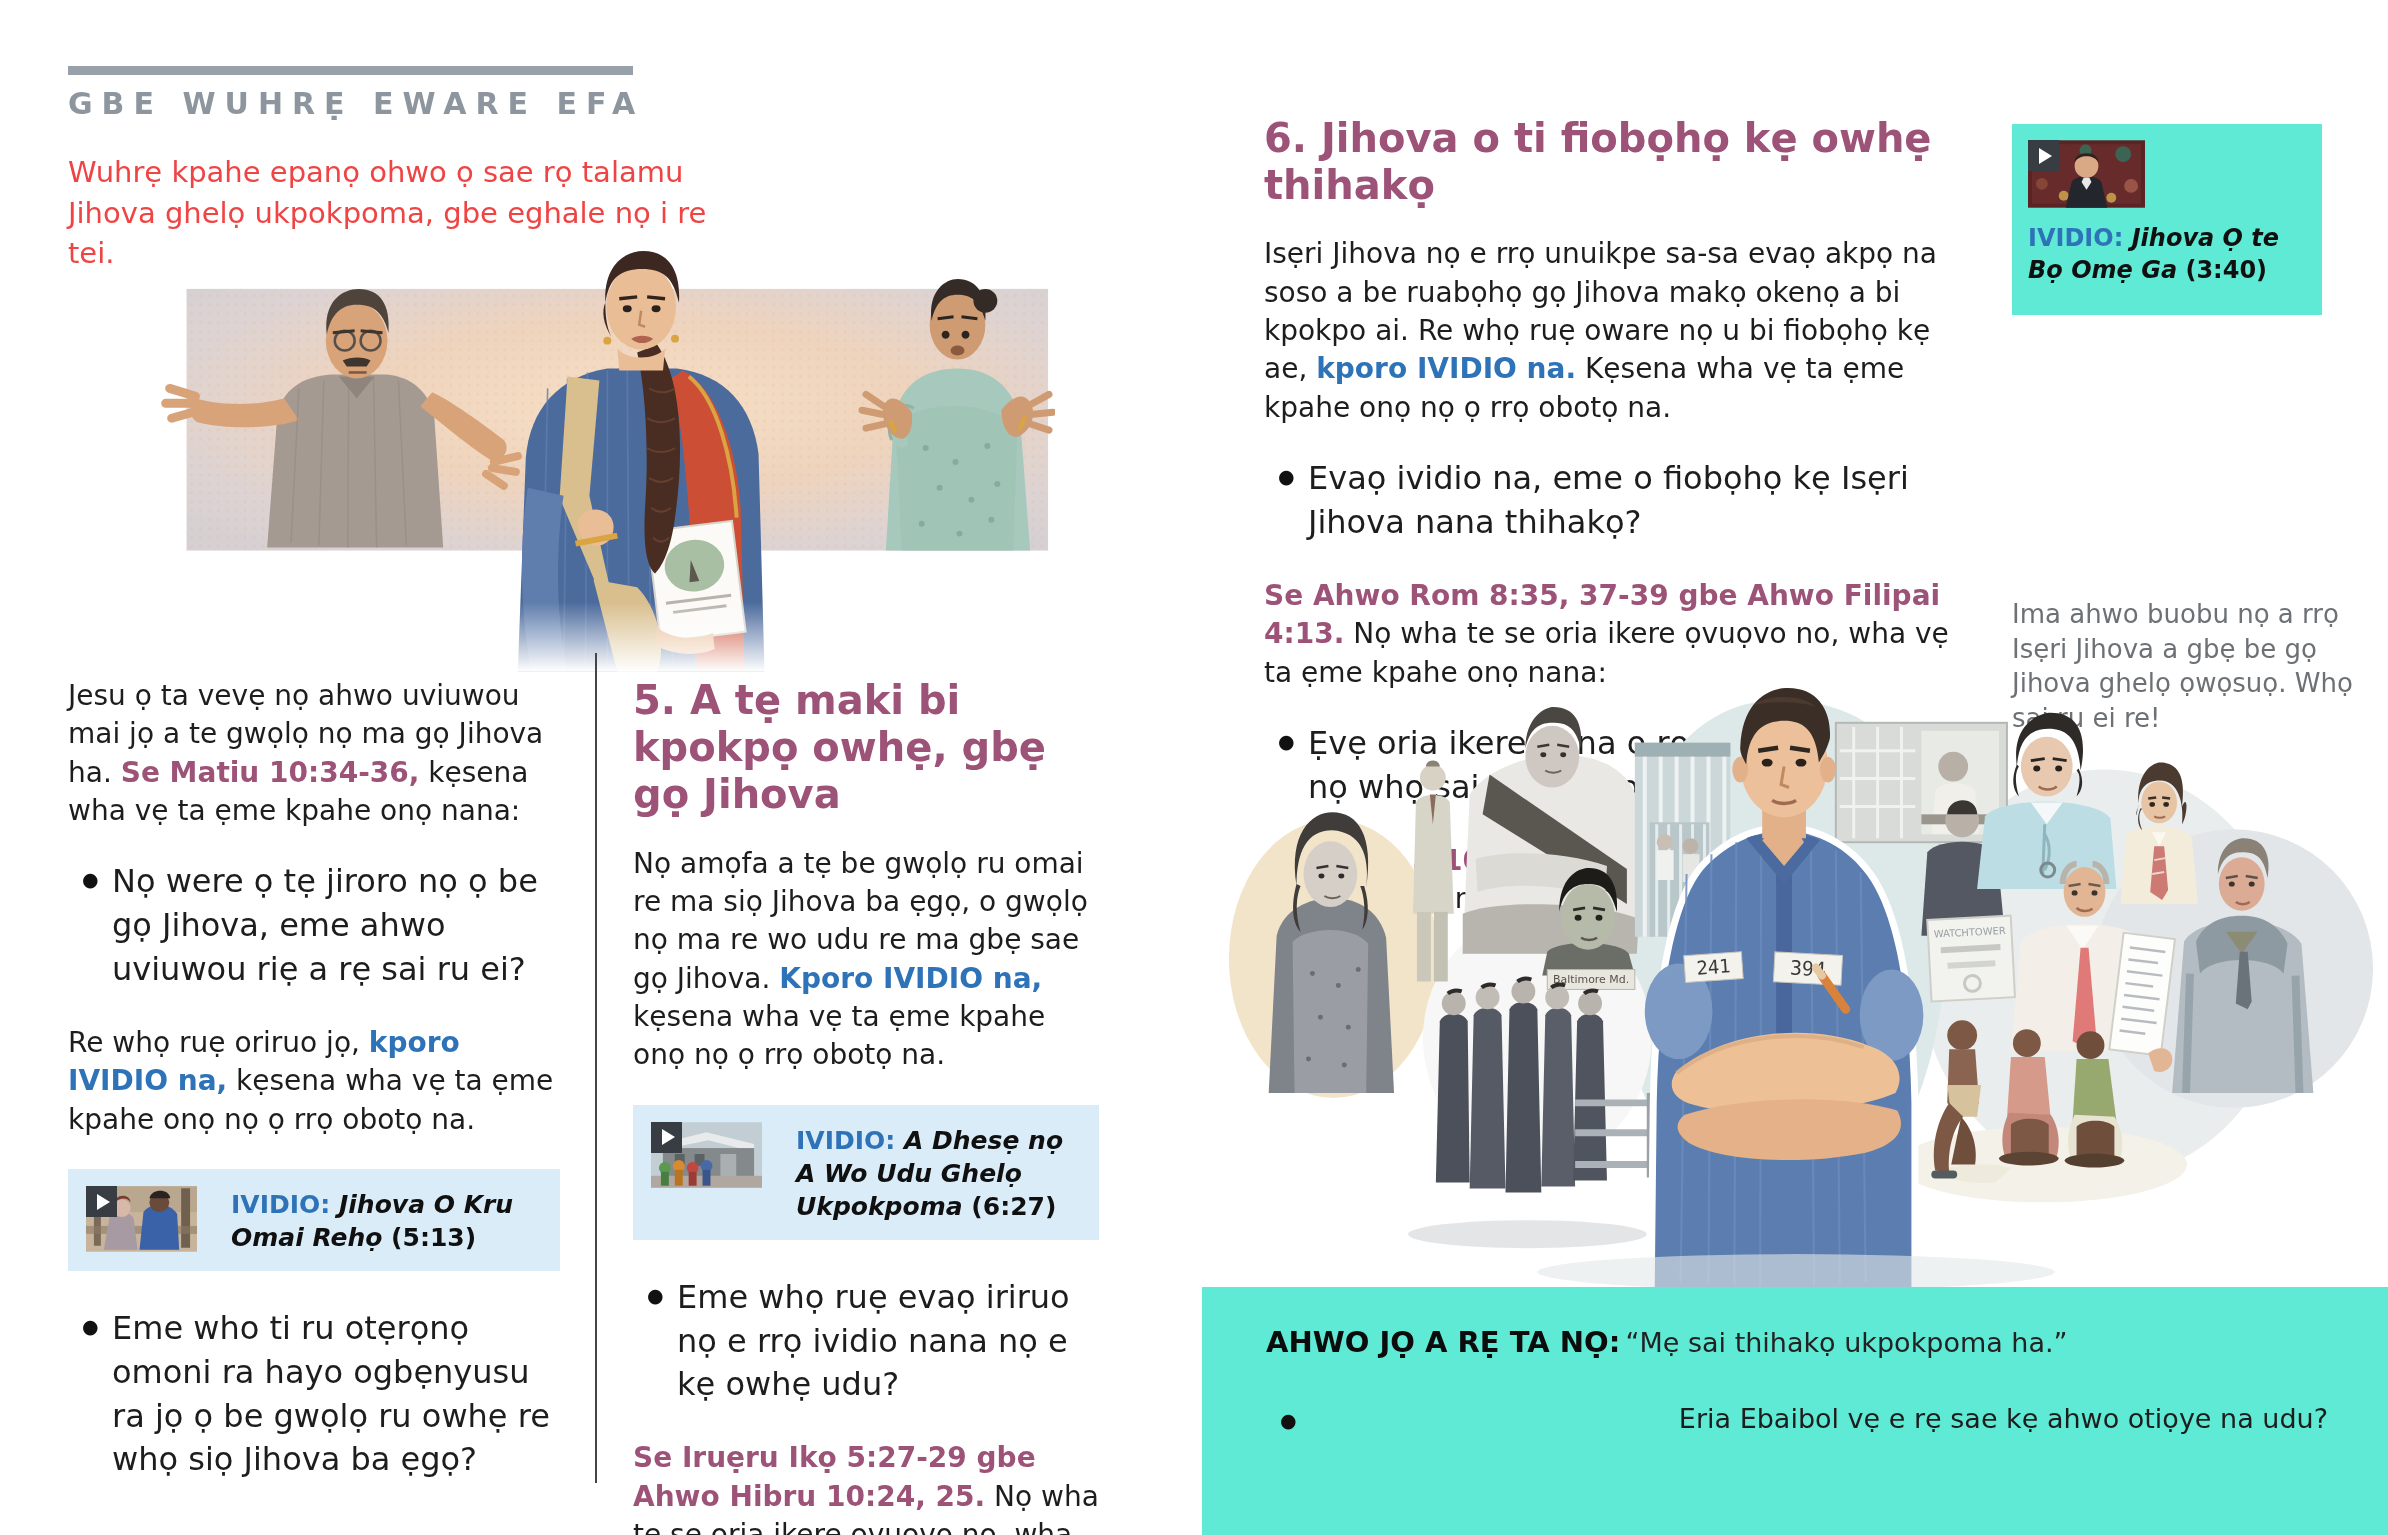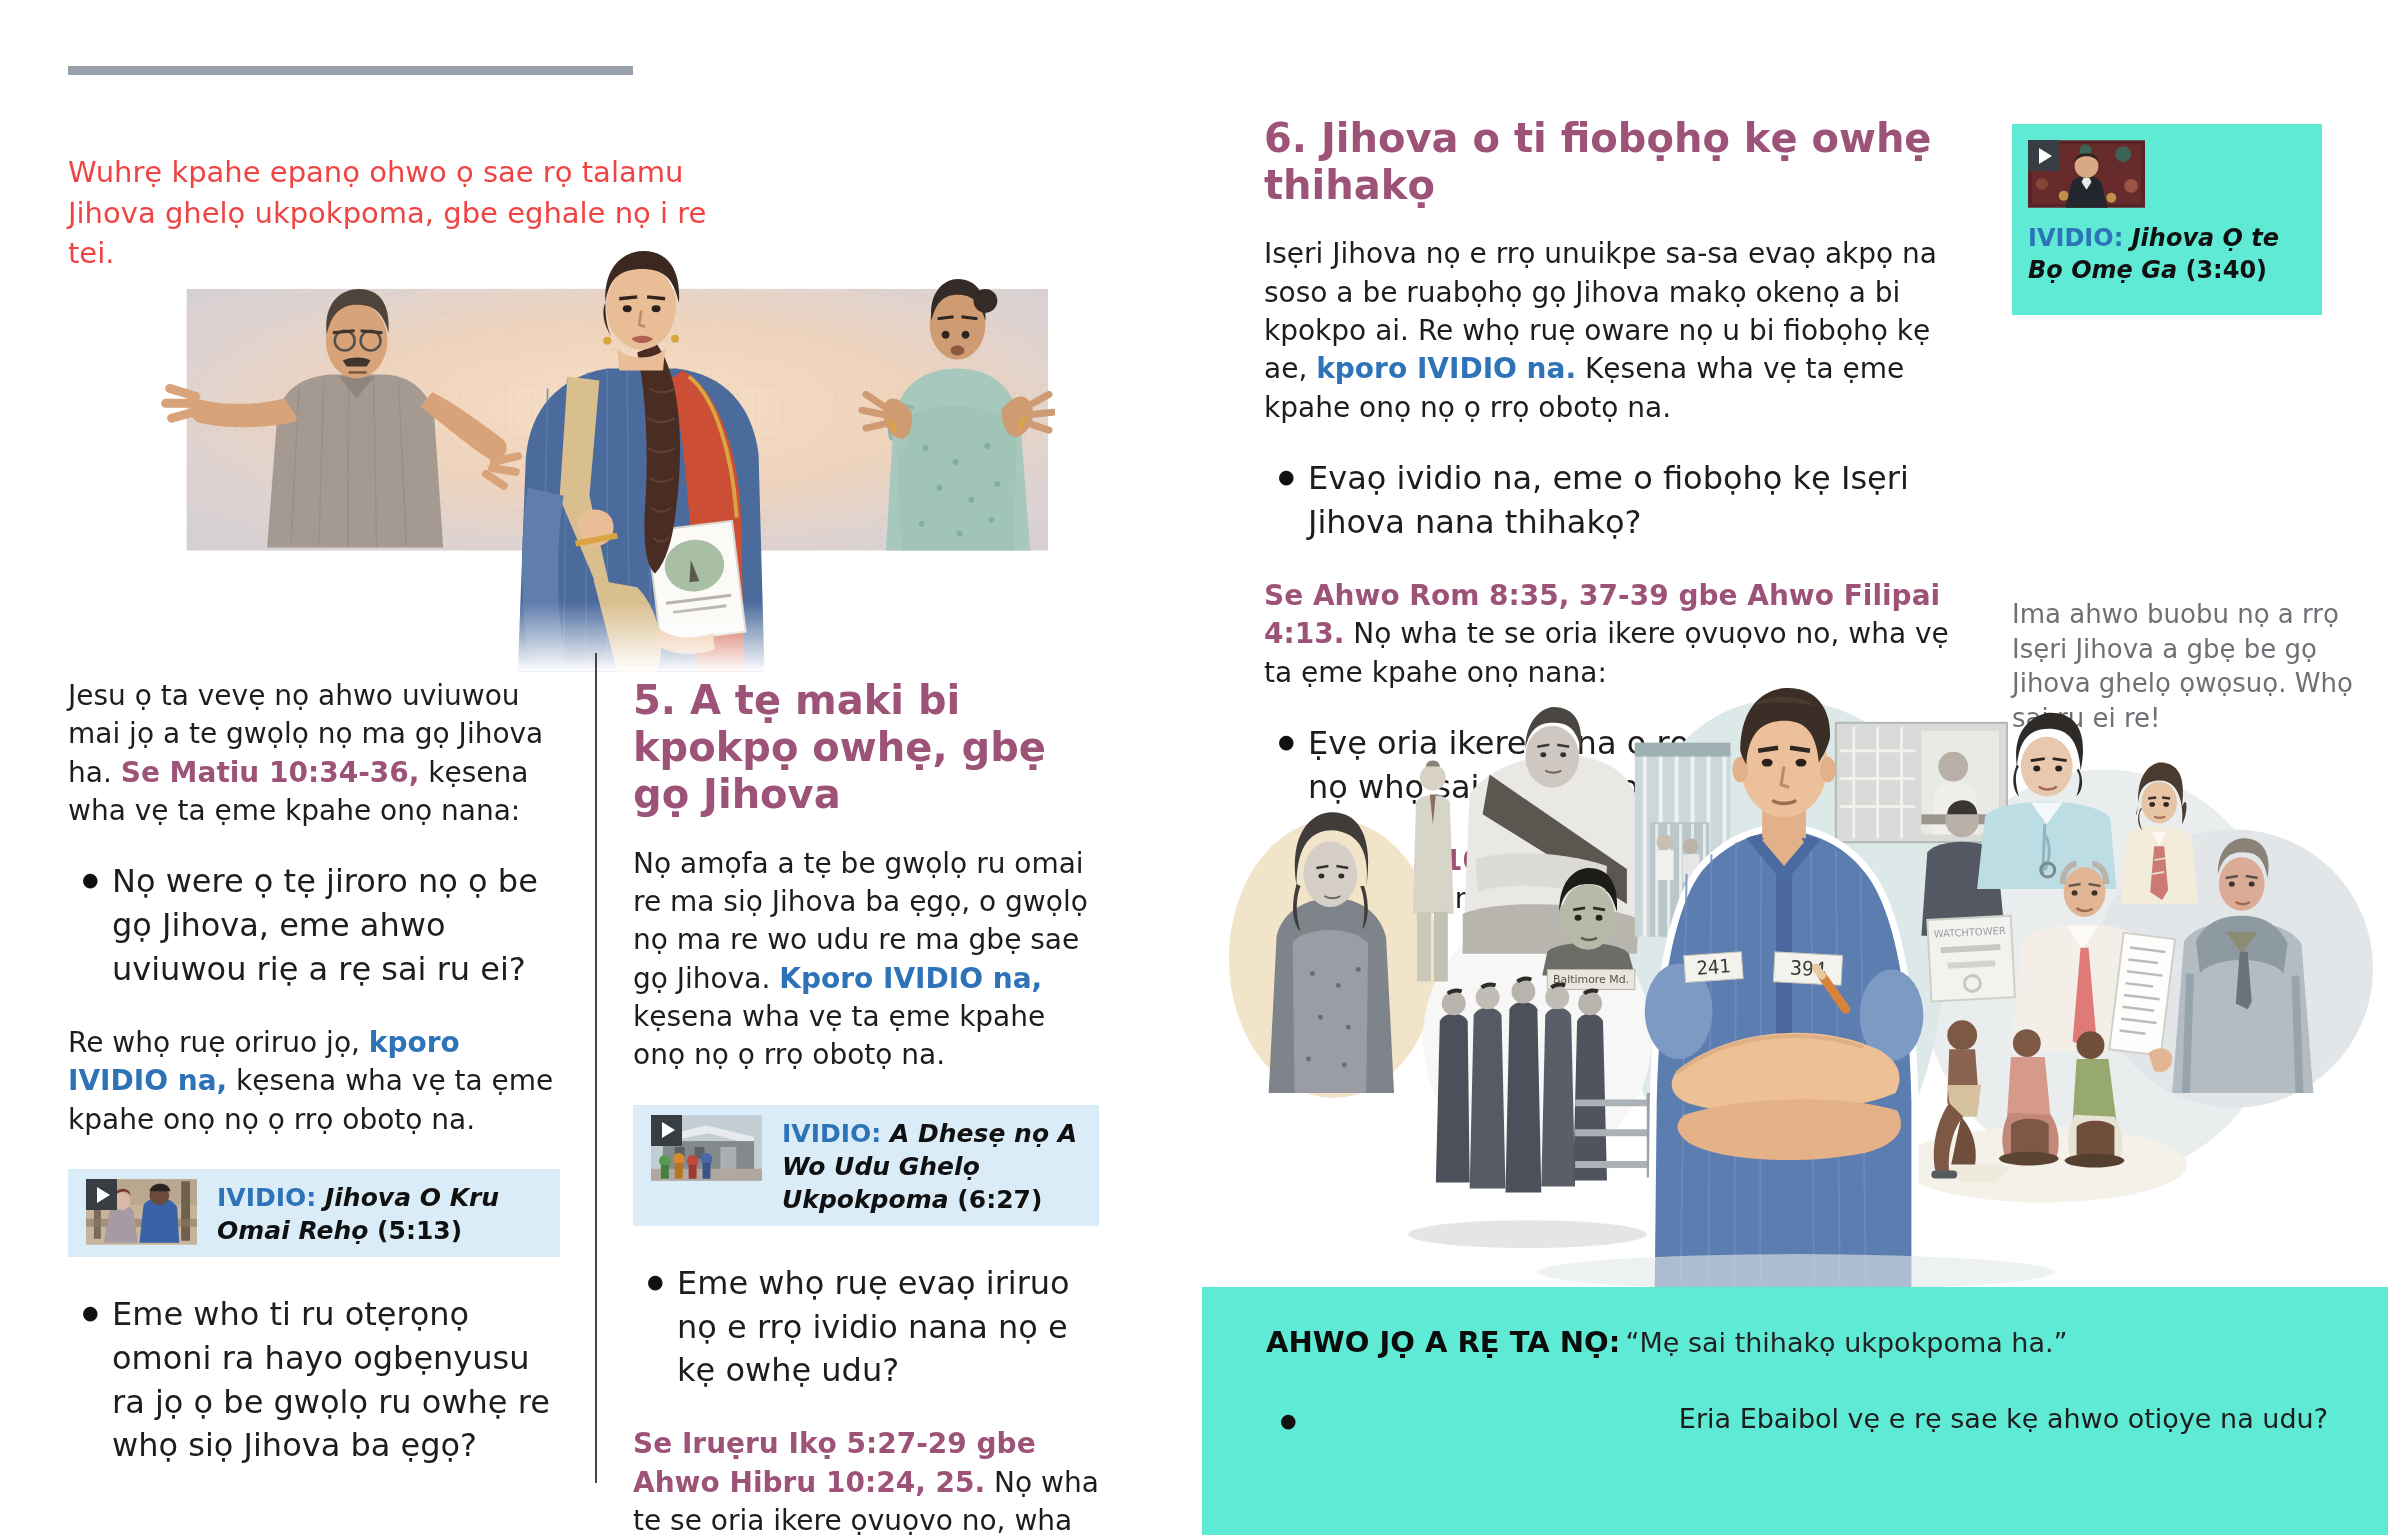--- a/index.html
+++ b/index.html
@@ -14,21 +14,21 @@
   .sec-title{font-size:40px;line-height:1.18;font-weight:bold;color:#9d5278;margin:0 0 26px 0;}
   .para{font-size:28px;line-height:1.37;margin:0 0 30px 0;}
   .ref{font-weight:bold;color:#9d5278;}
   .blue{font-weight:bold;color:#2e73b8;}
   .bullet{display:flex;margin:0 0 32px 0;}
   .bullet .dot{flex:0 0 44px;padding-left:14px;box-sizing:border-box;}
   .bullet .dot::before{content:"●";font-size:19px;line-height:38px;color:#111;}
   .bullet .btext{font-size:32px;line-height:1.37;}
   .divider{left:595px;top:653px;width:2px;height:830px;background:#454545;}
   
-  .vbox{background:#daecf8;padding:10px 18px;display:flex;gap:20px;align-items:flex-start;margin:4px 0 36px 0;}
+  .vbox{background:#daecf8;padding:17px 18px;display:flex;gap:34px;align-items:flex-start;margin:4px 0 36px 0;}
   .thumb{position:relative;flex:0 0 auto;}
   .thumb svg{display:block;}
   .play{position:absolute;left:0;top:0;width:31px;height:31px;background:#383d43;display:flex;align-items:center;justify-content:center;}
   .play::after{content:"";display:block;border-left:13px solid #fff;border-top:8px solid transparent;border-bottom:8px solid transparent;margin-left:3px;}
   .vcap{font-size:25px;line-height:1.32;font-weight:bold;color:#101010;padding-top:2px;}
   .vlabel{color:#2e73b8;}
   .vtitle{font-style:italic;}
   .side-vbox{left:2012px;top:124px;width:310px;height:191px;background:#5eead4;box-sizing:border-box;padding:16px 16px;}
   .side-vbox .vcap{font-size:24px;margin-top:13px;}
   .caption{left:2012px;top:597px;width:376px;font-size:26px;line-height:1.33;color:#6d7175;}
@@ -45,20 +45,21 @@
   .s6{left:1264px;top:115px;width:697px;}
   .hero{left:100px;top:249px;width:955px;height:423px;}
   .montage{left:1209px;top:675px;width:1179px;height:612px;}
 </style>
 </head>
 <body>
 
 <div id="page">
 
   <div class="abs kicker-bar"></div>
+  <div class="abs kicker">GBE WUHRẸ EWARE EFA</div>
   <div class="abs intro">Wuhrẹ kpahe epanọ ohwo ọ sae rọ talamu Jihova ghelọ ukpokpoma, gbe eghale nọ i re tei.</div>
 
   <div class="abs hero">
     <svg width="955" height="423" viewBox="0 0 960 425">
       <defs>
         <radialGradient id="warm" cx="52%" cy="45%" r="70%">
           <stop offset="0%" stop-color="#f6dfc5"></stop>
             <stop offset="45%" stop-color="#efd4bd"></stop>
           <stop offset="80%" stop-color="#ddd3d3"></stop>
             <stop offset="100%" stop-color="#d6d0d2"></stop>

